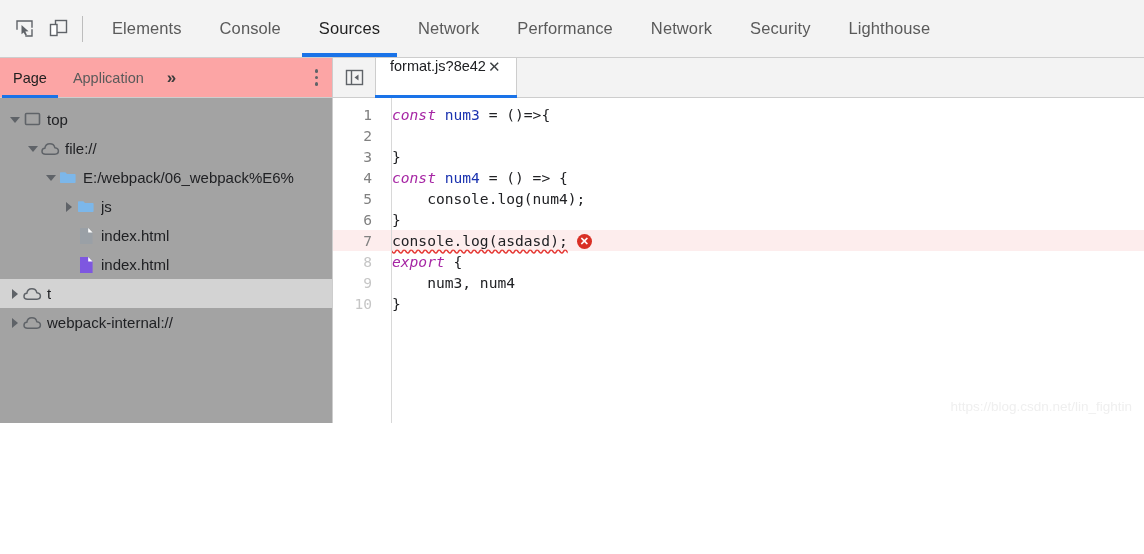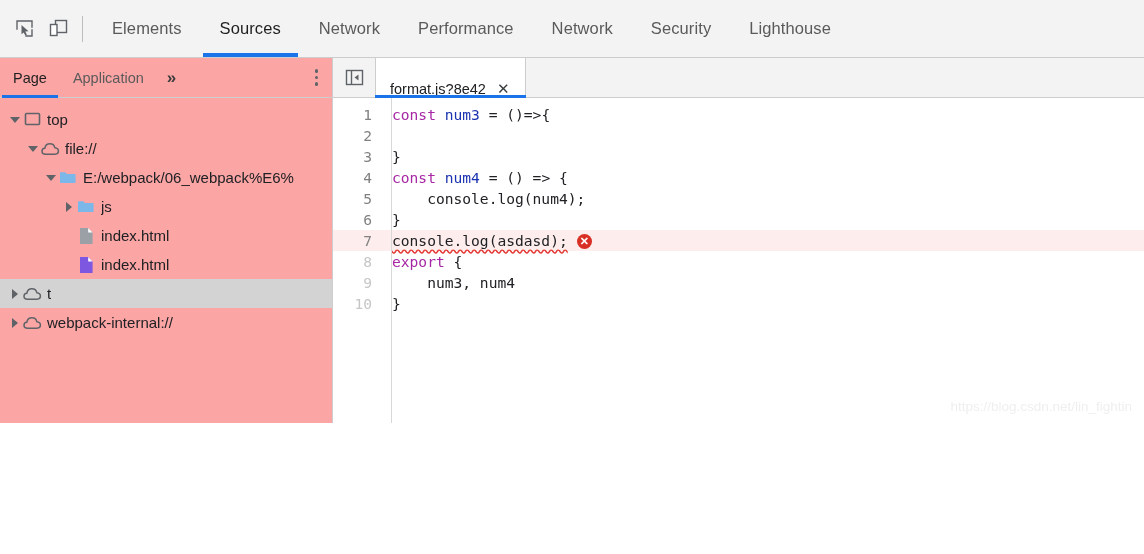--- a/index.html
+++ b/index.html
@@ -131,21 +131,21 @@
     padding: 0 14px;
     cursor: pointer;
   }
   .dots-v { display: flex; flex-direction: column; gap: 3px; }
   .dots-v i { width: 3.5px; height: 3.5px; border-radius: 50%; background: #5f6368; display: block; }
 
   .tree {
     flex: 1;
     overflow: hidden;
     padding-top: 7px;
-    background: #fca5a5;
+    background: #a3a3a3;
   }
   .tree-row {
     height: 29px;
     display: flex;
     align-items: center;
     font-size: 15px;
     color: #202124;
     cursor: pointer;
     white-space: nowrap;
     overflow: hidden;
@@ -194,22 +194,21 @@
     display: flex;
     align-items: stretch;
   }
   .panel-toggle {
     width: 42px;
     display: flex; align-items: center; justify-content: center;
     cursor: pointer;
   }
   .file-tab {
     display: flex;
-    align-items: flex-end;
-    gap: 9px;
+    align-items: flex-start;
     padding: 0 13px 0 14px;
     font-size: 14.5px;
     color: #202124;
     background: #ffffff;
     border-left: 1px solid #cdcdcd;
     border-right: 1px solid #cdcdcd;
     position: relative;
     cursor: pointer;
     white-space: nowrap;
   }
@@ -261,21 +260,21 @@
     left: 58px; top: 0; bottom: 0;
     width: 1px;
     background: #d8d8d8;
     z-index: 1;
   }
   .code-text {
     padding-left: 11px;
     color: #202124;
     position: relative;
   }
-  .tok-kw  { color: #a626a4; }
+  .tok-kw  { color: #a626a4; font-style: italic; }
   .tok-var { color: #1b33b0; }
   .tok-str { color: #c41a16; }
   .tok-pl  { color: #202124; }
   .squiggle {
     position: relative;
     text-decoration: underline wavy #e53935;
     text-decoration-skip-ink: none;
     text-underline-offset: 3px;
   }
   .err-badge {
@@ -324,20 +323,23 @@
           <rect x="7.5" y="1.5" width="11" height="12" fill="none" stroke="#5f6368" stroke-width="1.4"></rect>
           <rect x="2.5" y="5.5" width="6.5" height="11" fill="#ffffff" stroke="#5f6368" stroke-width="1.4"></rect>
         </svg>
       </div>
     </div>
     <div class="tb-sep"></div>
     <div class="main-tabs">
       <div class="main-tab">
           <span>Elements</span>
         </div>
+      <div class="main-tab">
+          <span>Console</span>
+        </div>
       <div class="main-tab active">
           <span>Sources</span>
         </div>
       <div class="main-tab">
           <span>Network</span>
         </div>
       <div class="main-tab">
           <span>Performance</span>
         </div>
       <div class="main-tab">

